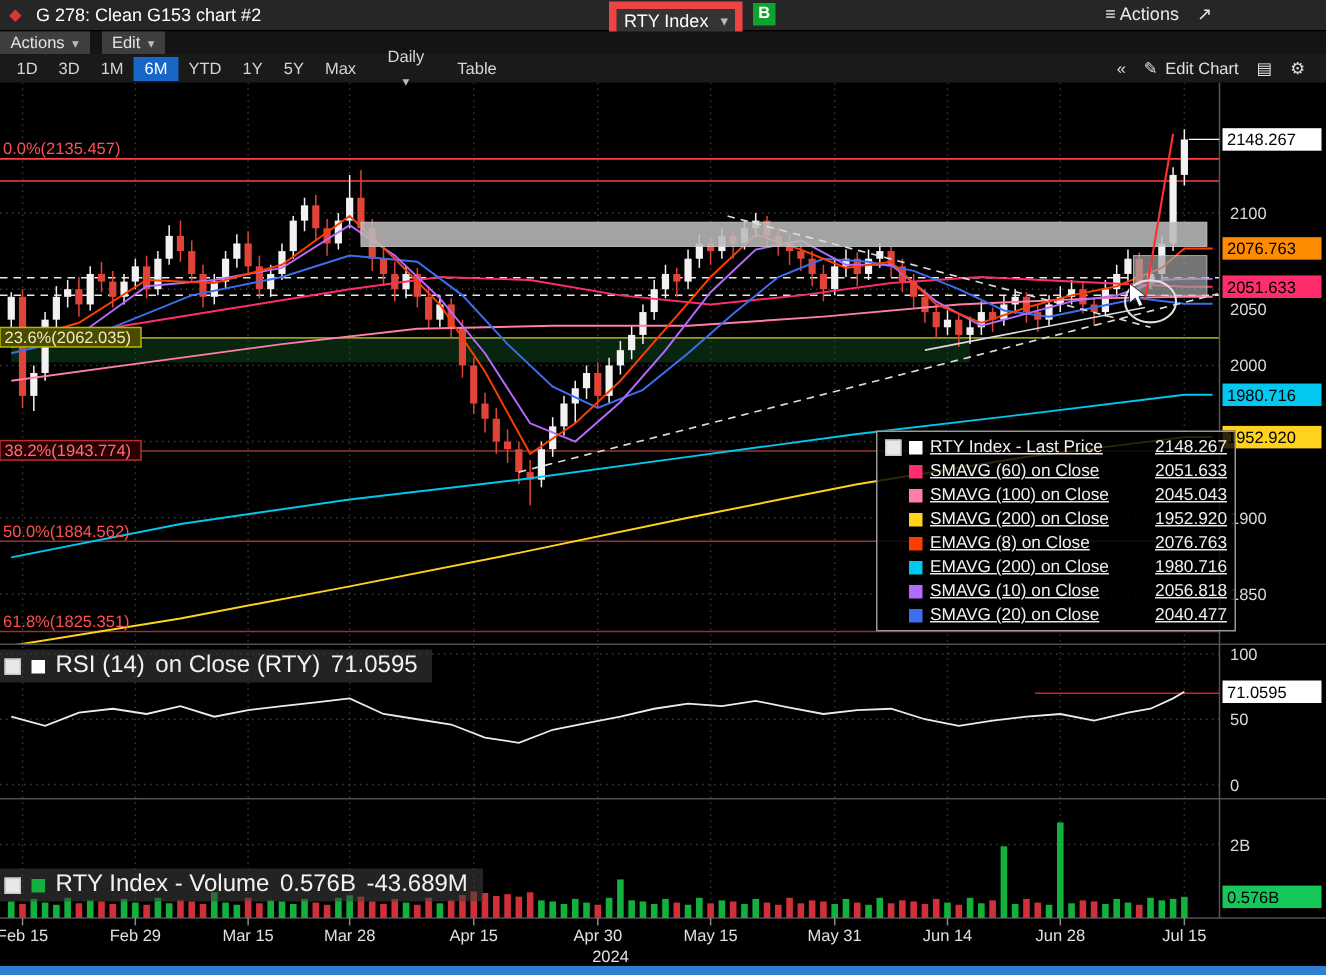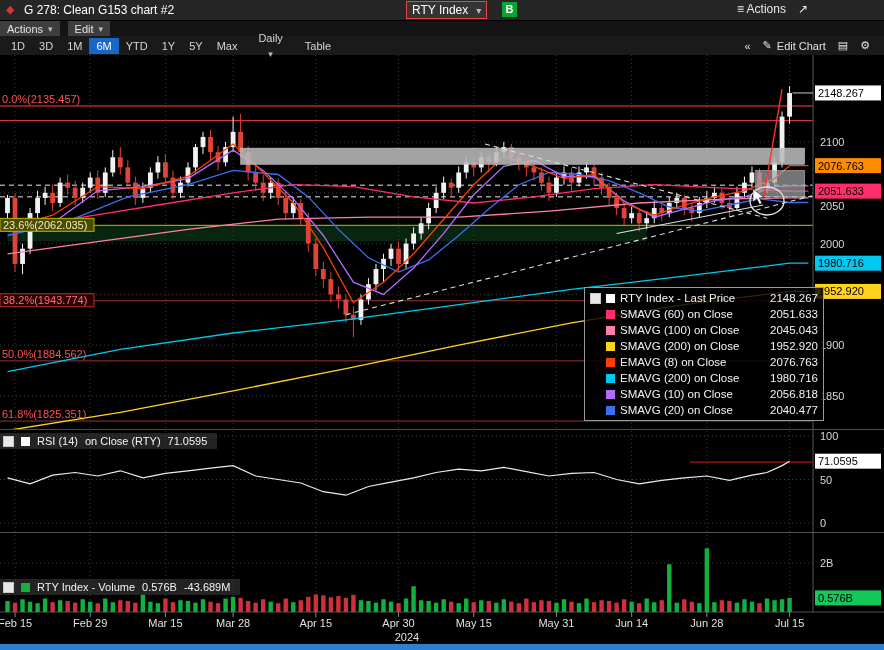--- a/index.html
+++ b/index.html
@@ -2,21 +2,21 @@
 <html><head>
 <meta charset="utf-8">
 <style>
   html,body{margin:0;padding:0;}
   body{width:884px;height:650px;background:#000;position:relative;overflow:hidden;
        font-family:"Liberation Sans",sans-serif;color:#e8e8e8;}
   
   .titlebar{position:absolute;top:0;left:0;right:0;height:20px;background:#262626;border-bottom:1px solid #000;}
   .app-diamond{position:absolute;left:6px;top:3px;color:#d23b34;font-size:11px;}
   .tb-title{position:absolute;left:24px;top:3px;font-size:12px;color:#fff;}
-  .sec-box{position:absolute;left:406px;top:1px;height:16px;background:#343434;border:1px solid #ef4444;
+  .sec-box{position:absolute;left:406px;top:1px;height:16px;background:#343434;border:5px solid #ef4444;
            display:flex;align-items:center;gap:8px;padding:0 5px;font-size:12px;color:#fff;}
   .sec-caret{color:#bbb;font-size:10px;}
   .b-badge{position:absolute;left:502px;top:2px;width:15px;height:15px;background:#0ca32e;color:#fff;
            font-size:11px;text-align:center;line-height:15px;font-weight:bold;}
   .tb-right{position:absolute;right:76px;top:2px;display:flex;gap:12px;font-size:12px;color:#e8e8e8;align-items:center;}
   
   .menubar{position:absolute;top:21px;left:0;right:0;height:15px;background:#141414;display:flex;gap:8px;}
   .menu-btn{background:#3e3e3e;color:#e4e4e4;font-size:11px;line-height:14px;padding:0 7px;display:flex;gap:5px;align-items:center;}
   .menu-caret{font-size:9px;color:#bbb;}
   
@@ -26,28 +26,28 @@
   .tb-btn.active{background:#1866c8;color:#fff;}
   .freq{margin-left:14px;display:flex;gap:5px;align-items:center;flex-direction:column;}
   .table-btn{margin-left:22px;}
   .tb-cluster{margin-left:auto;display:flex;gap:12px;align-items:center;margin-right:14px;color:#e0e0e0;}
   .edit-chart{display:flex;gap:5px;align-items:center;}
   
   #chart-svg{position:absolute;top:55px;left:0;}
   #chart-svg text{font-family:"Liberation Sans",sans-serif;}
   
   .legend{position:absolute;left:584px;top:287px;width:228px;background:rgba(0,0,0,0.82);
-          border:1px solid #9a9a9a;padding:2px 5px;font-size:11.5px;}
+          border:1px solid #9a9a9a;padding:2px 5px;font-size:11.5px;text-decoration:underline;}
   .lg-row{display:flex;align-items:center;height:16px;gap:5px;color:#f2f2f2;white-space:nowrap;}
   .lg-swatch{width:9px;height:9px;display:inline-block;flex:0 0 9px;}
   .collapse-box{width:9px;height:9px;border:1px solid #c8c8c8;background:#e8e8e8;display:inline-block;flex:0 0 9px;}
   .lg-indent{width:11px;flex:0 0 11px;}
   .lg-value{margin-left:auto;}
   
-  .panel-header{position:absolute;display:flex;align-items:center;gap:7px;font-size:11px;color:#f2f2f2;
+  .panel-header{position:absolute;display:flex;align-items:center;gap:7px;font-size:16px;color:#f2f2f2;
                 background:rgba(64,64,64,0.55);padding:2px 10px 2px 3px;white-space:nowrap;}
   #rsi-header{top:433px;left:0;}
   #vol-header{top:538px;left:0;margin-top:41px;}
   .hdr-swatch{width:9px;height:9px;display:inline-block;}
   .bottom-strip{position:absolute;left:0;right:0;top:644px;height:6px;background:#2e7fd0;}
 </style>
 </head>
 <body>
 
 <div class="titlebar">

